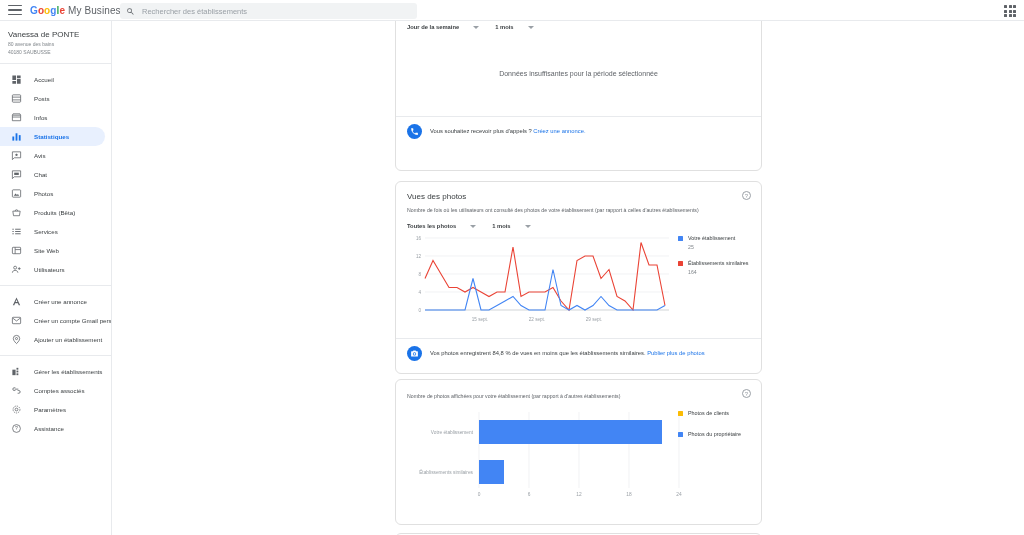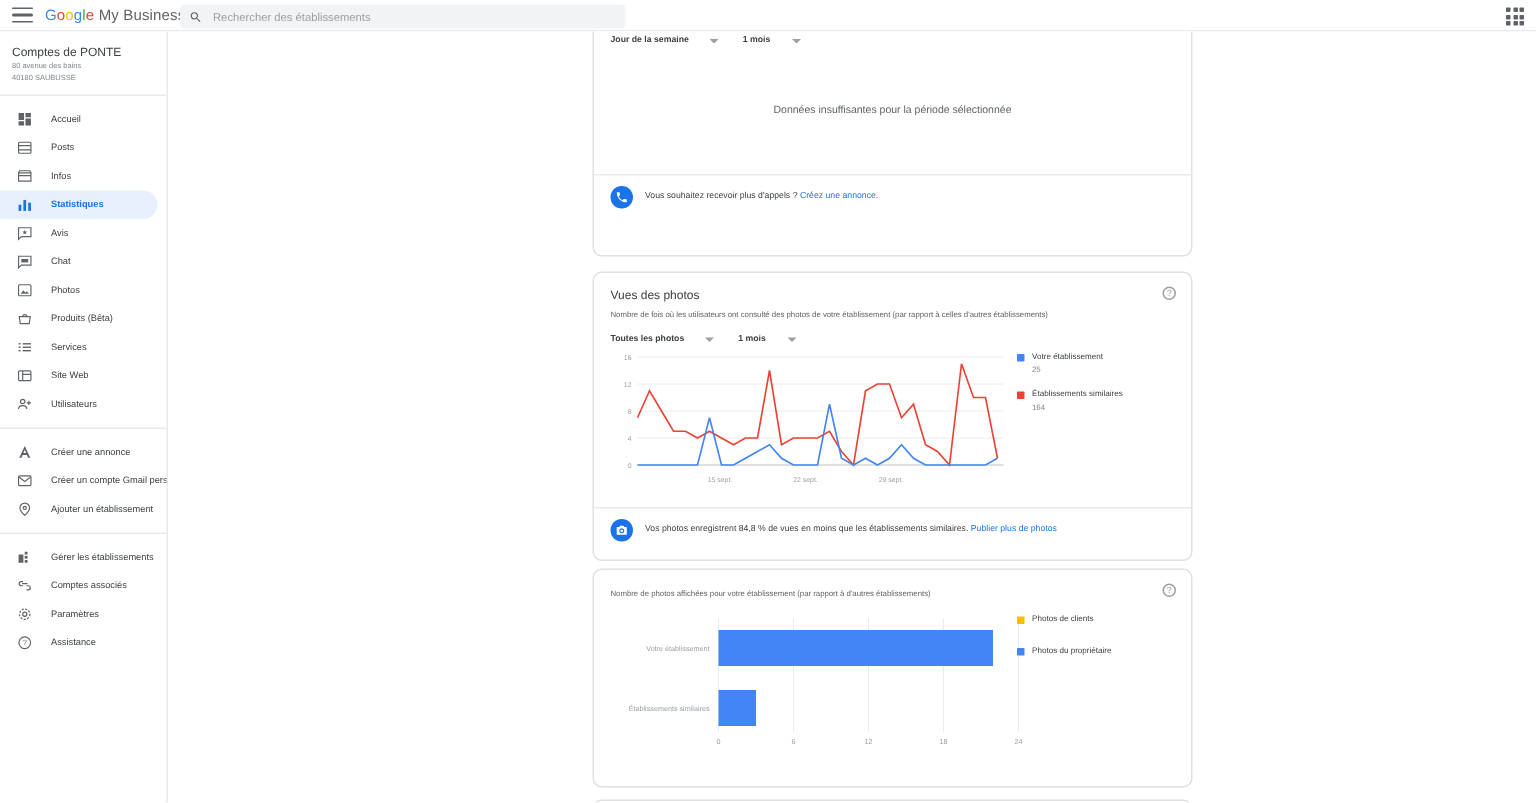--- a/index.html
+++ b/index.html
@@ -19,21 +19,21 @@
     display:flex; align-items:center;
   }
   .hamburger { width:14px; height:10px; margin-left:8px; margin-right:8px;
     display:flex; flex-direction:column; justify-content:space-between; cursor:pointer; }
   .hamburger i { display:block; height:1.4px; background:#5f6368; border-radius:1px; }
   .brand { font-size:10px; letter-spacing:0.1px; white-space:nowrap;
     font-family:"Liberation Sans", sans-serif; }
   .brand .g1{color:#4285F4;} .brand .g2{color:#EA4335;} .brand .g3{color:#FBBC05;}
   .brand .g4{color:#4285F4;} .brand .g5{color:#34A853;} .brand .g6{color:#EA4335;}
   .brand .mb { color:#5f6368; font-weight:400; }
-  .brand b { font-weight:400; }
+  .brand b { font-weight:700; }
 
   .searchwrap {
     position:absolute; left:120px; top:3px; width:297px; height:16px;
     background:#f1f3f4; border-radius:3px; display:flex; align-items:center;
   }
   .searchwrap svg { margin-left:6px; margin-right:7px; }
   .searchwrap input {
     border:0; outline:0; background:transparent; width:255px;
     font-size:7.5px; color:#3c4043; font-family:"Liberation Sans", sans-serif;
   }
@@ -62,21 +62,21 @@
     align-items:center; justify-content:center; color:#5f6368; }
   .navitem .lbl { font-size:6.2px; color:#3c4043; margin-left:12px; white-space:nowrap; }
   .navitem.active { background:#e8f0fe; }
   .navitem.active .ic { color:#1a73e8; }
   .navitem.active .lbl { color:#1a73e8; font-weight:700; }
 
   
   .main { position:absolute; top:21px; left:112px; width:912px; height:514px;
     background:#fff; overflow:hidden; }
   .card {
-    position:absolute; left:283px; width:400px; background:#fff;
+    position:absolute; left:283px; width:367px; background:#fff;
     border:1px solid #e0e0e0; border-radius:6px;
   }
   .card-pad { padding:9px 11px 0 11px; }
   .card-title { font-size:8px; color:#3c4043; line-height:12px; }
   .card-sub { font-size:5.2px; color:#5f6368; line-height:8px; margin-top:3px; }
   .help-icon { position:absolute; right:10px; top:9px; width:9px; height:9px;
     border:0.8px solid #9aa0a6; border-radius:50%; color:#9aa0a6;
     font-size:6px; display:flex; align-items:center; justify-content:center;
     cursor:pointer; }
 
@@ -134,21 +134,21 @@
         <span></span>
         <span></span>
       <span></span>
         <span></span>
         <span></span>
     </div>
   </div>
 
   <div class="sidebar">
     <div class="biz">
-      <div class="biz-name">Comptes de PONTE</div>
+      <div class="biz-name">Vanessa de PONTE</div>
       <div class="biz-addr">80 avenue des bains</div>
       <div class="biz-addr">40180 SAUBUSSE</div>
     </div>
 
     <div class="navgroup">
       <div class="navitem">
         <span class="ic">
           <svg width="11" height="11" viewBox="0 0 24 24">
               <path fill="currentColor" d="M3 13h8V3H3v10zm0 8h8v-6H3v6zm10 0h8V11h-8v10zm0-18v6h8V3h-8z"></path>
             </svg>

